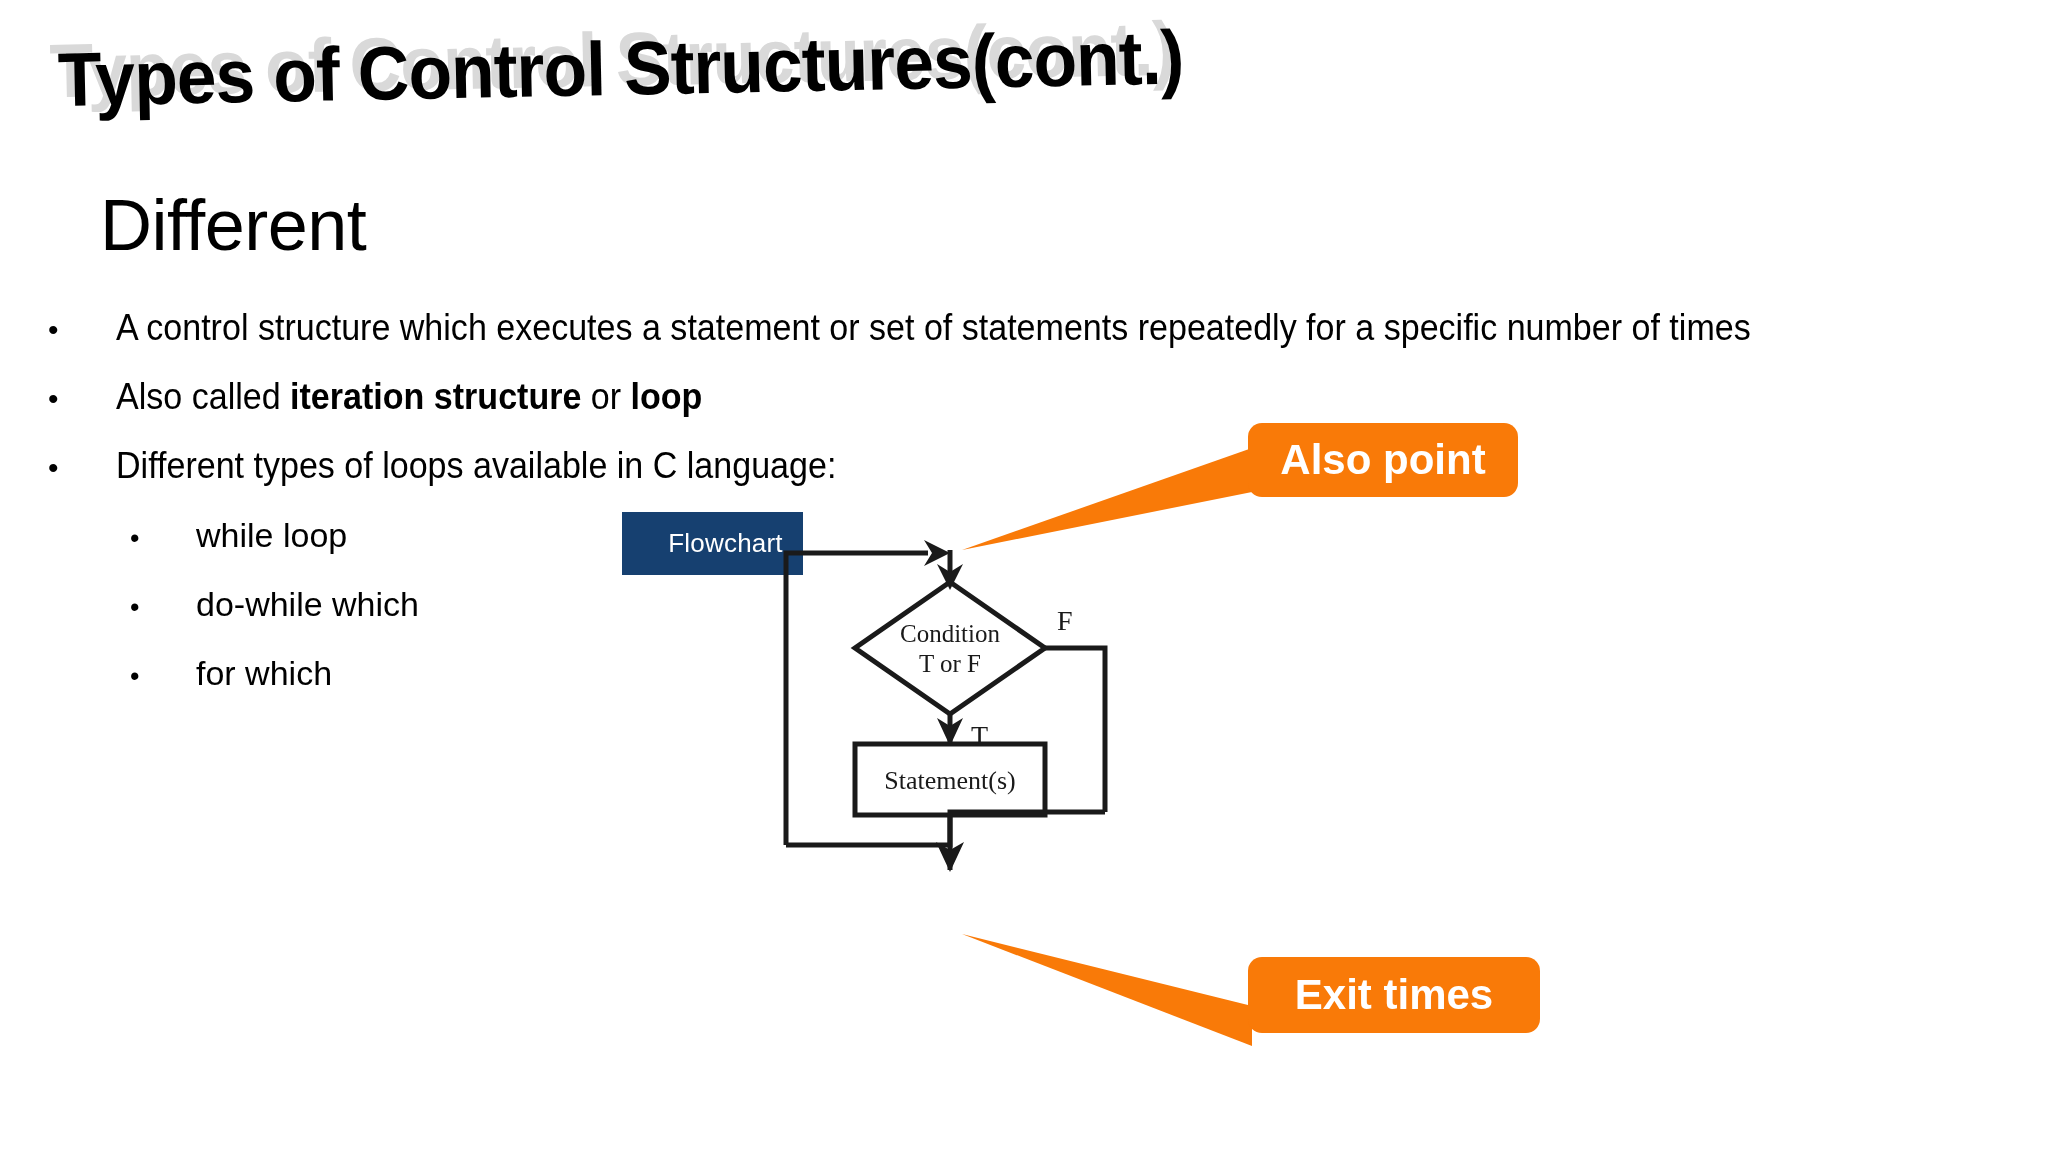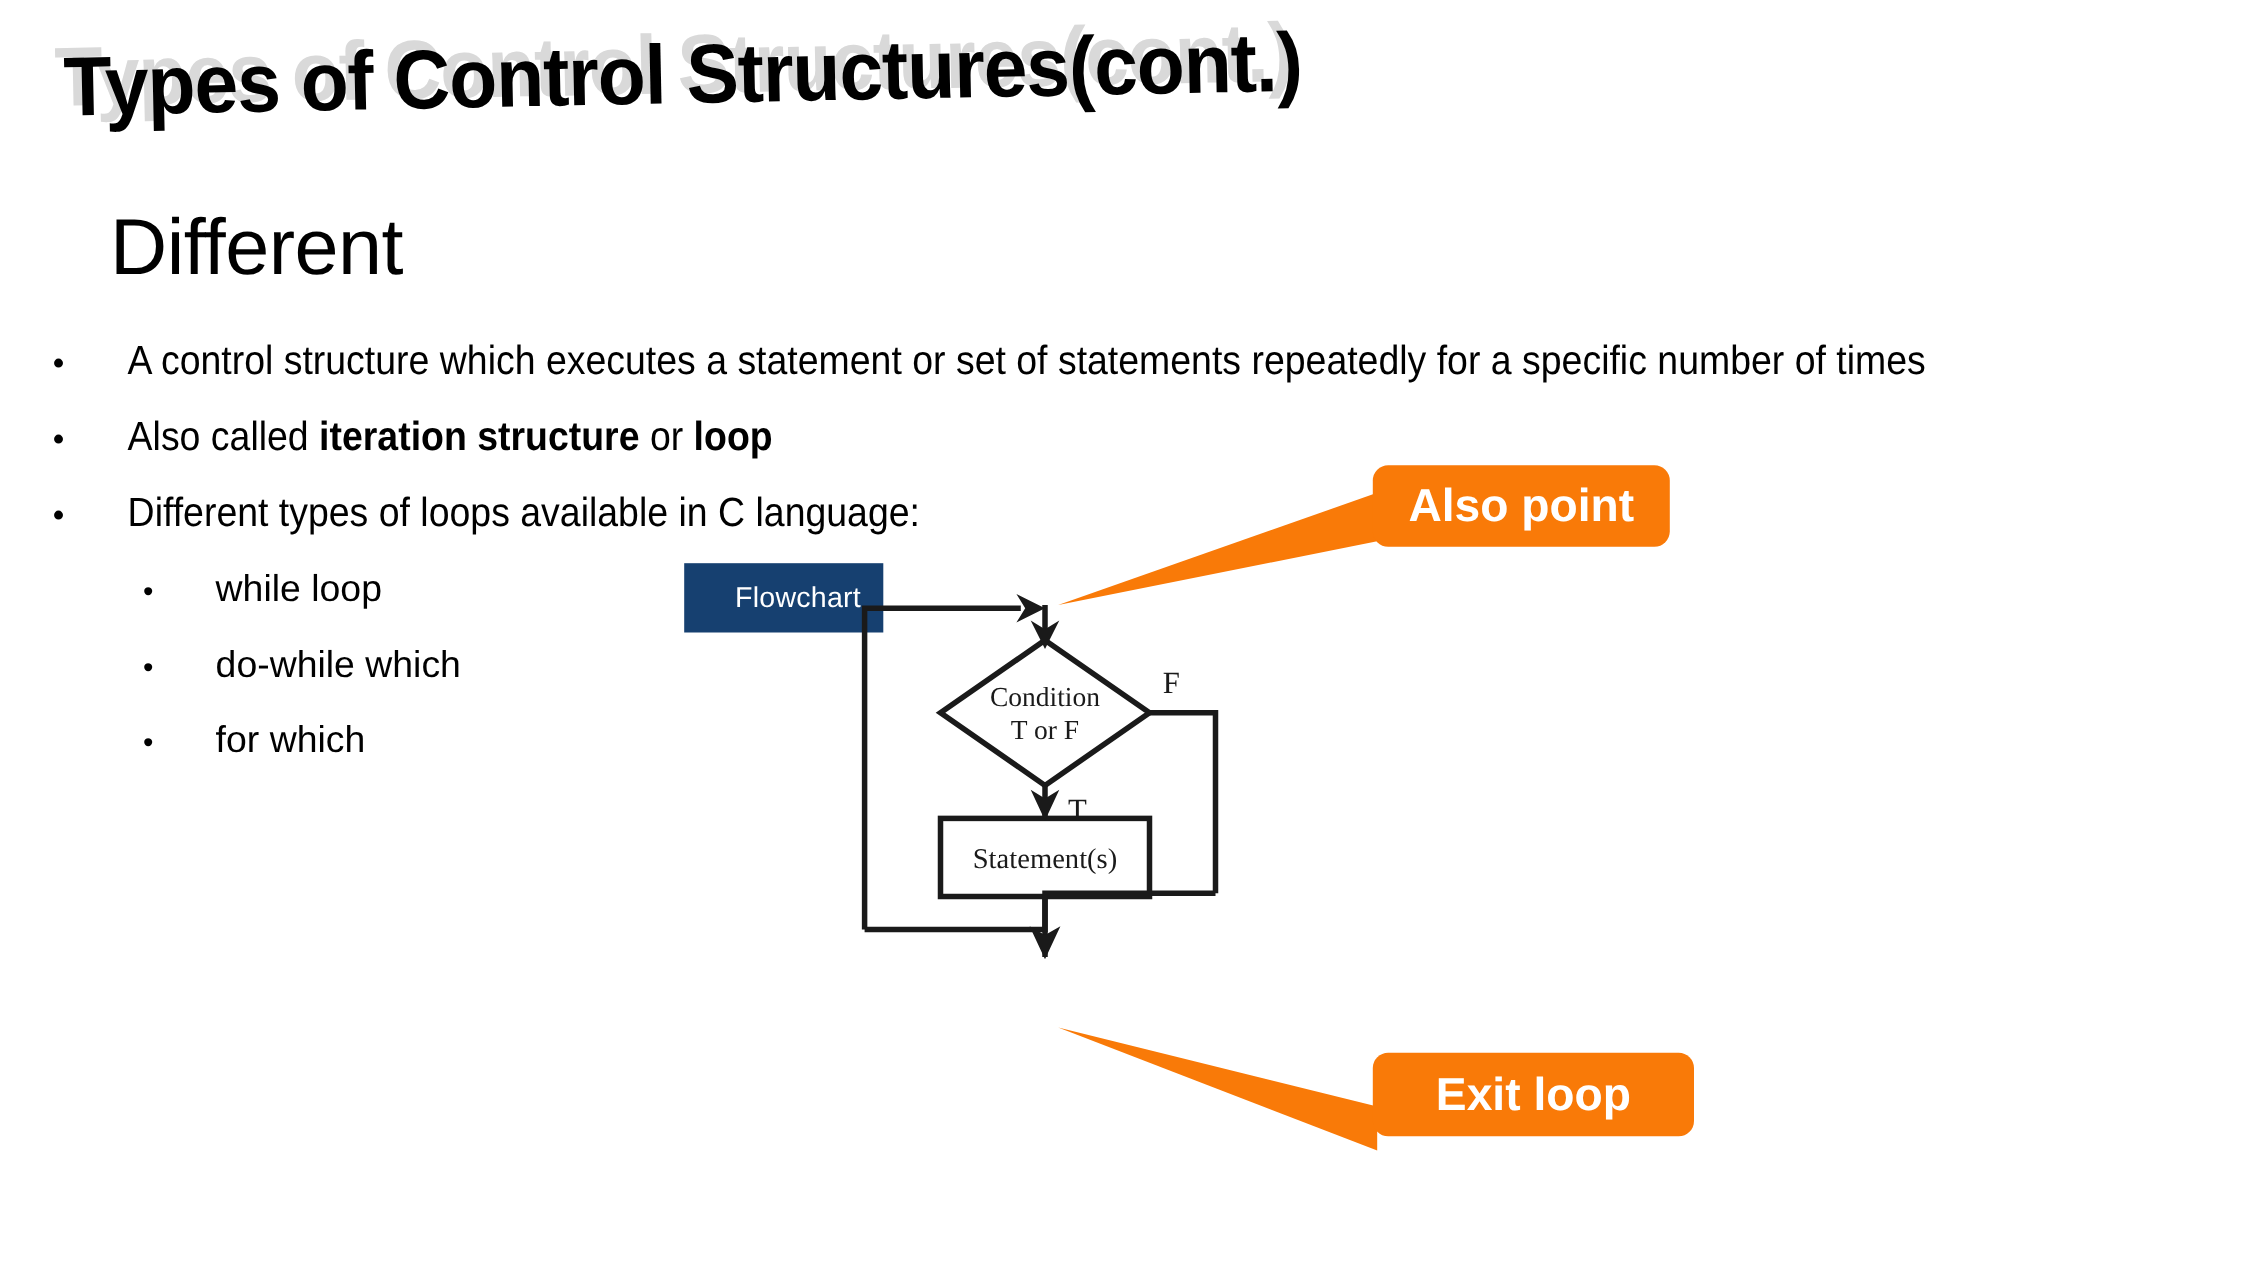--- a/index.html
+++ b/index.html
@@ -249,14 +249,14 @@
 
 <svg class="callout-leader" id="leader-exit" width="330" height="140" viewBox="0 0 330 140">
   <path d="M 22 14 L 312 86 L 312 126 Z" fill="#F97A08"></path>
 </svg>
 
 <div class="callout" id="callout-entry">
   <span>Also point</span>
 </div>
 
 <div class="callout" id="callout-exit">
-  <span>Exit loop</span>
+  <span>Exit times</span>
 </div>
 
 </body></html>

